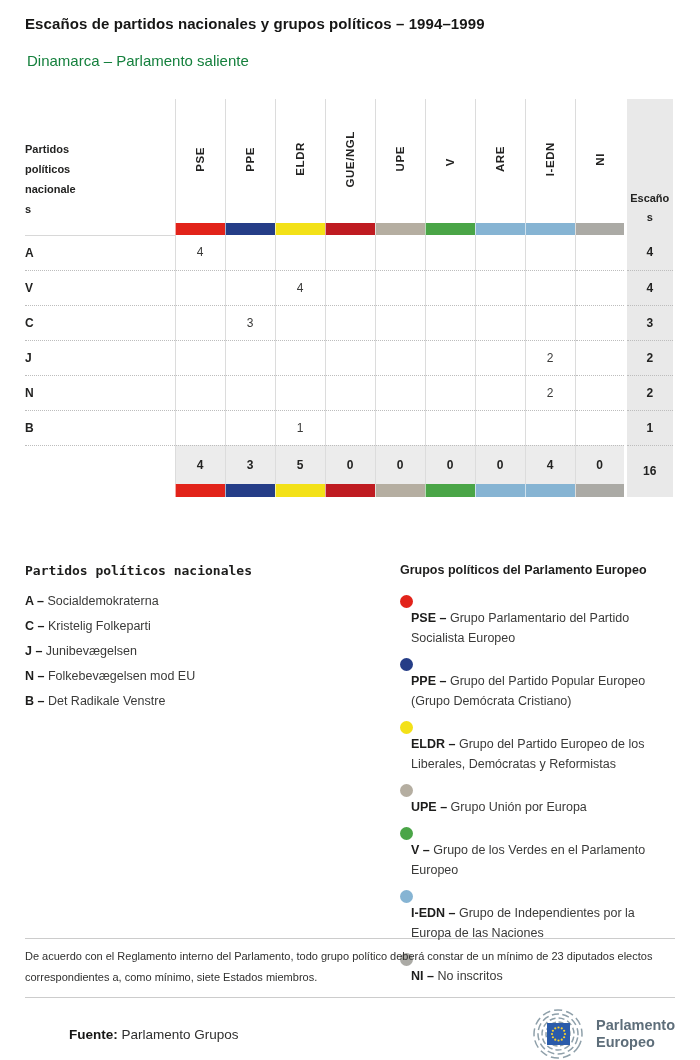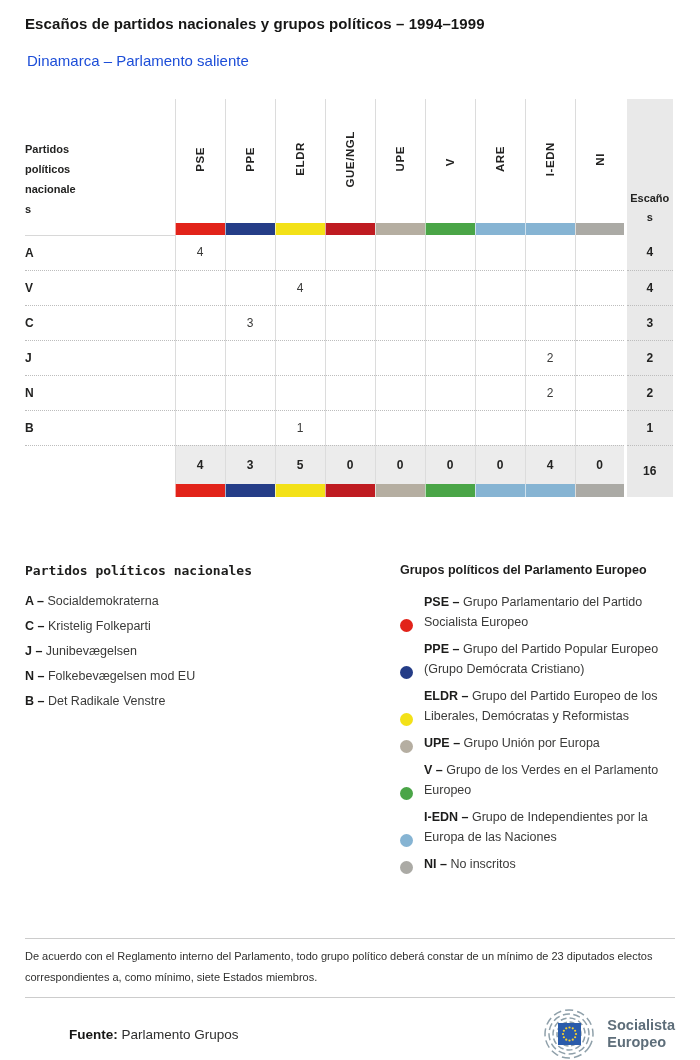--- a/index.html
+++ b/index.html
@@ -1,21 +1,21 @@
 <!DOCTYPE html>
 <html><head>
 <meta charset="utf-8">
 <style>
   * { box-sizing: border-box; margin: 0; padding: 0; }
   html, body { width: 700px; height: 1060px; background: #fff; overflow: hidden; }
   body { font-family: "Liberation Sans", sans-serif; color: #2e2e2d; }
   .page { width: 700px; height: 776px; padding: 14px 25px 0 25px; }
 
   .title { font-size: 15px; font-weight: 700; color: #161615; line-height: 20px; margin-bottom: 17px; letter-spacing: .1px; }
-  .subtitle { font-size: 15px; font-weight: 400; color: #1d4ed8; line-height: 20px; margin-left: 2px; }
+  .subtitle { font-size: 15px; font-weight: 400; color: #15803d; line-height: 20px; margin-left: 2px; }
 
   table.seats { border-collapse: collapse; table-layout: fixed; width: 648px; margin-top: 28px; }
   table.seats td, table.seats th { padding: 0; font-weight: 400; }
 
   th.corner { text-align: left; vertical-align: bottom; border-bottom: 1px solid #d8d8d8; }
   .corner-text { width: 54px; font-size: 11px; font-weight: 700; line-height: 20px; color: #232322; overflow-wrap: break-word; word-break: break-word; padding-bottom: 16px; }
 
   th.group-head { height: 124px; vertical-align: middle; text-align: center; border-left: 1px solid #dcdcdc; }
   .vtext { display: inline-block; writing-mode: vertical-rl; transform: rotate(180deg); font-size: 11.5px; font-weight: 700; color: #232322; letter-spacing: .6px; white-space: nowrap; }
 
@@ -35,21 +35,21 @@
   tr.total-row td.val { font-size: 12px; font-weight: 700; color: #232322; text-align: center; background: #ececec; border-left: 1px solid #dcdcdc; }
   tr.total-row td.grand { font-size: 12px; font-weight: 700; color: #232322; text-align: center; background: #e9e9e9; border-left: 3px solid #fff; vertical-align: middle; }
 
   .legends { display: flex; margin-top: 66px; height: 375px; }
   .legend-parties { width: 375px; }
   .legend-groups { width: 275px; }
   .legend-parties h3 { font-family: "DejaVu Sans Mono", monospace; font-size: 13px; font-weight: 700; color: #1d1d1c; margin-bottom: 15px; }
   .legend-groups h3 { font-size: 12.5px; font-weight: 700; color: #1d1d1c; margin-bottom: 15px; }
   .party-item { font-size: 12.5px; color: #3a3a39; line-height: 16px; margin-bottom: 9px; }
   .party-item b { color: #1d1d1c; }
-  .group-item { display: flex; align-items: flex-end; margin-bottom: 7px; }
+  .group-item { display: flex; align-items: flex-start; margin-bottom: 7px; flex-direction: column; }
   .group-dot { width: 13px; height: 13px; border-radius: 50%; flex: 0 0 13px; margin-top: 3px; }
   .group-text { font-size: 12.5px; color: #3a3a39; line-height: 20px; padding-left: 11px; }
   .group-text b { color: #1d1d1c; }
 
   hr.rule { border: none; border-top: 1px solid #cccccc; }
   .footnote { font-size: 11px; color: #30302f; line-height: 21px; padding: 7px 0 9px 0; }
 
   .footer { display: flex; justify-content: space-between; align-items: center; margin-top: 10px; }
   .source { font-size: 13.5px; color: #30302f; }
   .source b { color: #161615; padding-left: 44px; }
@@ -289,19 +289,19 @@
             <circle cx="39.75" cy="31.63" r="1.1"></circle>
           <circle cx="36.5" cy="32.5" r="1.1"></circle>
             <circle cx="33.25" cy="31.63" r="1.1"></circle>
           <circle cx="30.87" cy="29.25" r="1.1"></circle>
             <circle cx="30" cy="26" r="1.1"></circle>
           <circle cx="30.87" cy="22.75" r="1.1"></circle>
             <circle cx="33.25" cy="20.37" r="1.1"></circle>
         </g>
       </svg>
       <div class="logo-text">
-        <div>Socialista</div>
+        <div>Parlamento</div>
         <div>Europeo</div>
       </div>
     </div>
   </div>
 
 </div>
 
 </body></html>

